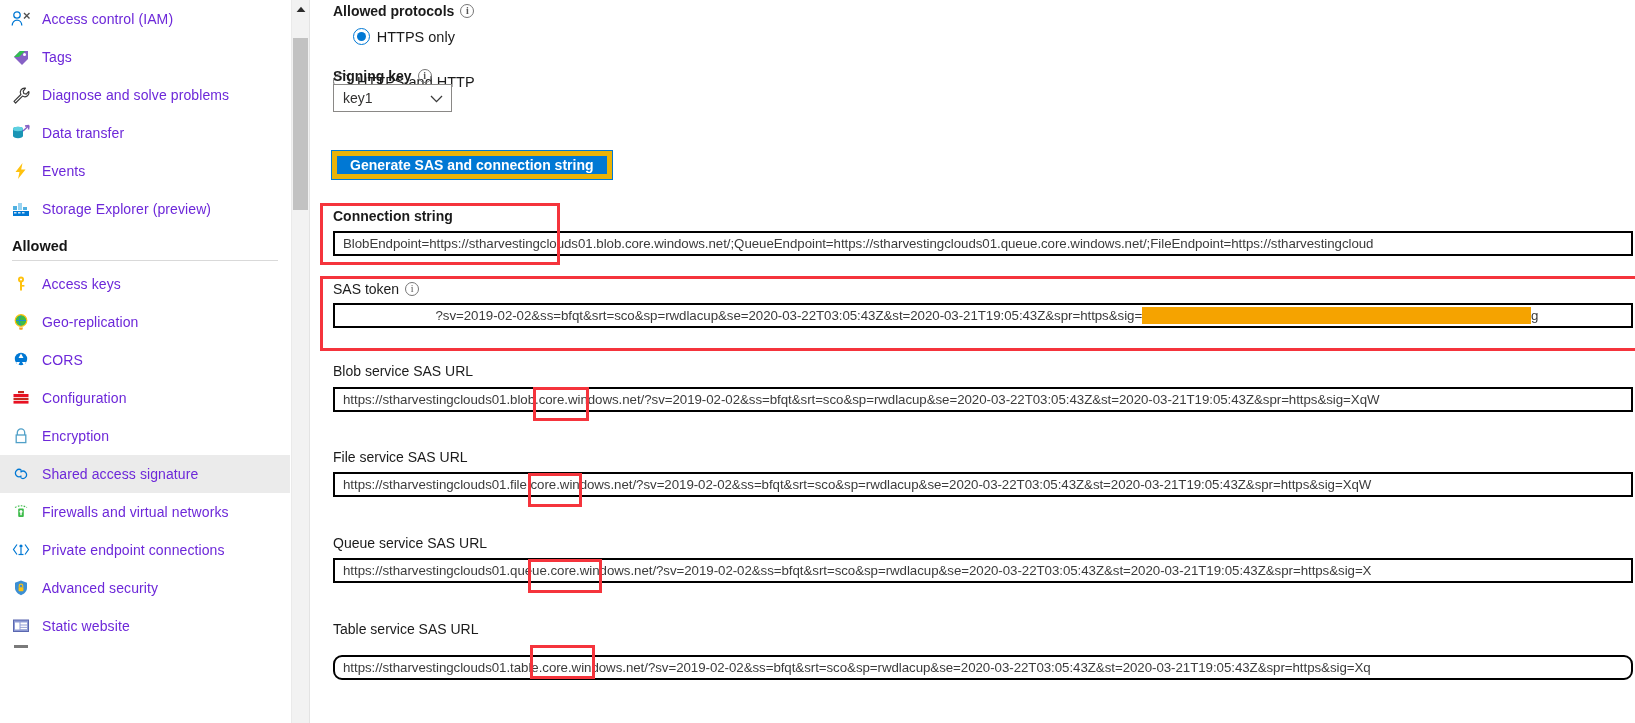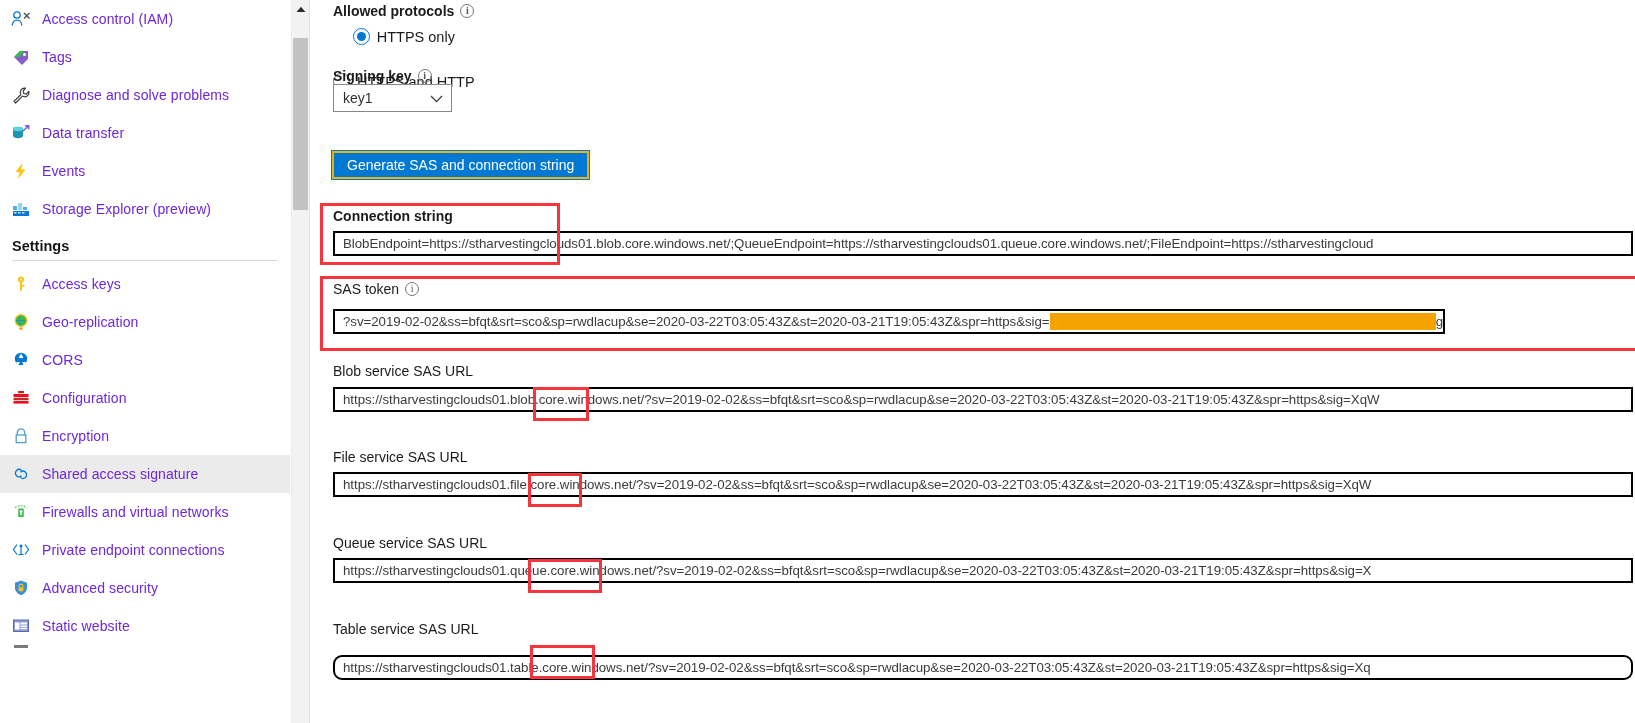--- a/index.html
+++ b/index.html
@@ -167,25 +167,25 @@
 
   
   .btn-primary {
     margin-top: 21px;
     display: inline-flex;
     align-items: center;
     justify-content: center;
     height: 28px;
     padding: 0 13px;
     background: #0078d4;
-    border: 2px solid #eab308;
+    border: 5px solid #eab308;
     outline: 1px solid #0078d4;
     color: #ffffff;
     font-size: 14px;
-    font-weight: normal;
+    font-weight: bold;
     cursor: pointer;
     white-space: nowrap;
   }
 
   
   .ro-input {
     height: 25px;
     border: 2px solid #000000;
     background: #ffffff;
     display: flex;
@@ -279,21 +279,21 @@
           <rect x="7" y="3" width="4" height="7" fill="#9ad3f0"></rect>
           <rect x="12" y="7" width="4" height="3" fill="#50b0e0"></rect>
           <rect x="3" y="12.2" width="2.5" height="1.2" fill="#fff"></rect>
           <rect x="7" y="12.2" width="2.5" height="1.2" fill="#fff"></rect>
           <rect x="11" y="12.2" width="2.5" height="1.2" fill="#fff"></rect>
         </svg>
       </span>
       <span class="nav-label">Storage Explorer (preview)</span>
     </div>
 
-    <div class="section-head">Settings</div>
+    <div class="section-head">Allowed</div>
     <div class="section-rule"></div>
 
     <div class="nav-item">
       <span class="nav-icon">
         <svg width="20" height="18" viewBox="0 0 20 18">
           <circle cx="10" cy="4.5" r="3" fill="#ffc20e"></circle>
           <circle cx="10" cy="4.5" r="1.1" fill="#fff"></circle>
           <rect x="9" y="7" width="2" height="8.5" fill="#ffc20e"></rect>
           <rect x="11" y="10" width="2.4" height="1.6" fill="#ffc20e"></rect>
         </svg>
@@ -463,21 +463,21 @@
       <div class="ro-input" style="margin-top:7px; width:1300px;">
         <span class="ro-text">BlobEndpoint=https://stharvestingclouds01.blob.core.windows.net/;QueueEndpoint=https://stharvestingclouds01.queue.core.windows.net/;FileEndpoint=https://stharvestingcloud</span>
       </div>
     </div>
 
     <div class="field-block" style="left:22px; top:281px; width:1302px;">
       <div class="fld-label">
         <span>SAS token</span>
         <span class="info-i">i</span>
       </div>
-      <div class="ro-input" style="margin-top:12px; width:1112px;justify-content:center;">
+      <div class="ro-input" style="margin-top:6px; width:1300px;justify-content:center;">
         <span class="ro-text">?sv=2019-02-02&amp;ss=bfqt&amp;srt=sco&amp;sp=rwdlacup&amp;se=2020-03-22T03:05:43Z&amp;st=2020-03-21T19:05:43Z&amp;spr=https&amp;sig=</span>
         <span class="ro-text" style="display:inline-block;width:389px;height:17px;background:#f5a300;"></span>
         <span class="ro-text">g</span>
       </div>
     </div>
 
     <div class="field-block" style="left:22px; top:363px; width:1302px;">
       <div class="fld-label">Blob service SAS URL</div>
       <div class="ro-input" style="margin-top:8px; width:1300px;">
         <span class="ro-text">https://stharvestingclouds01.blob.core.windows.net/?sv=2019-02-02&amp;ss=bfqt&amp;srt=sco&amp;sp=rwdlacup&amp;se=2020-03-22T03:05:43Z&amp;st=2020-03-21T19:05:43Z&amp;spr=https&amp;sig=XqW</span>

